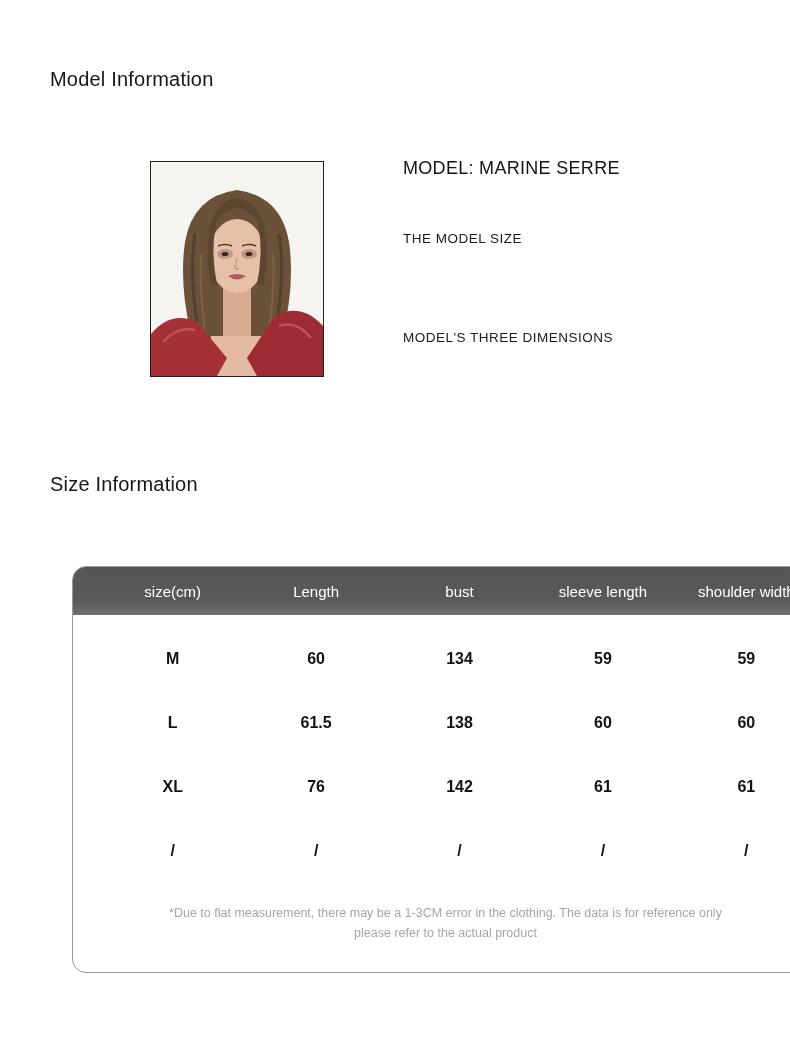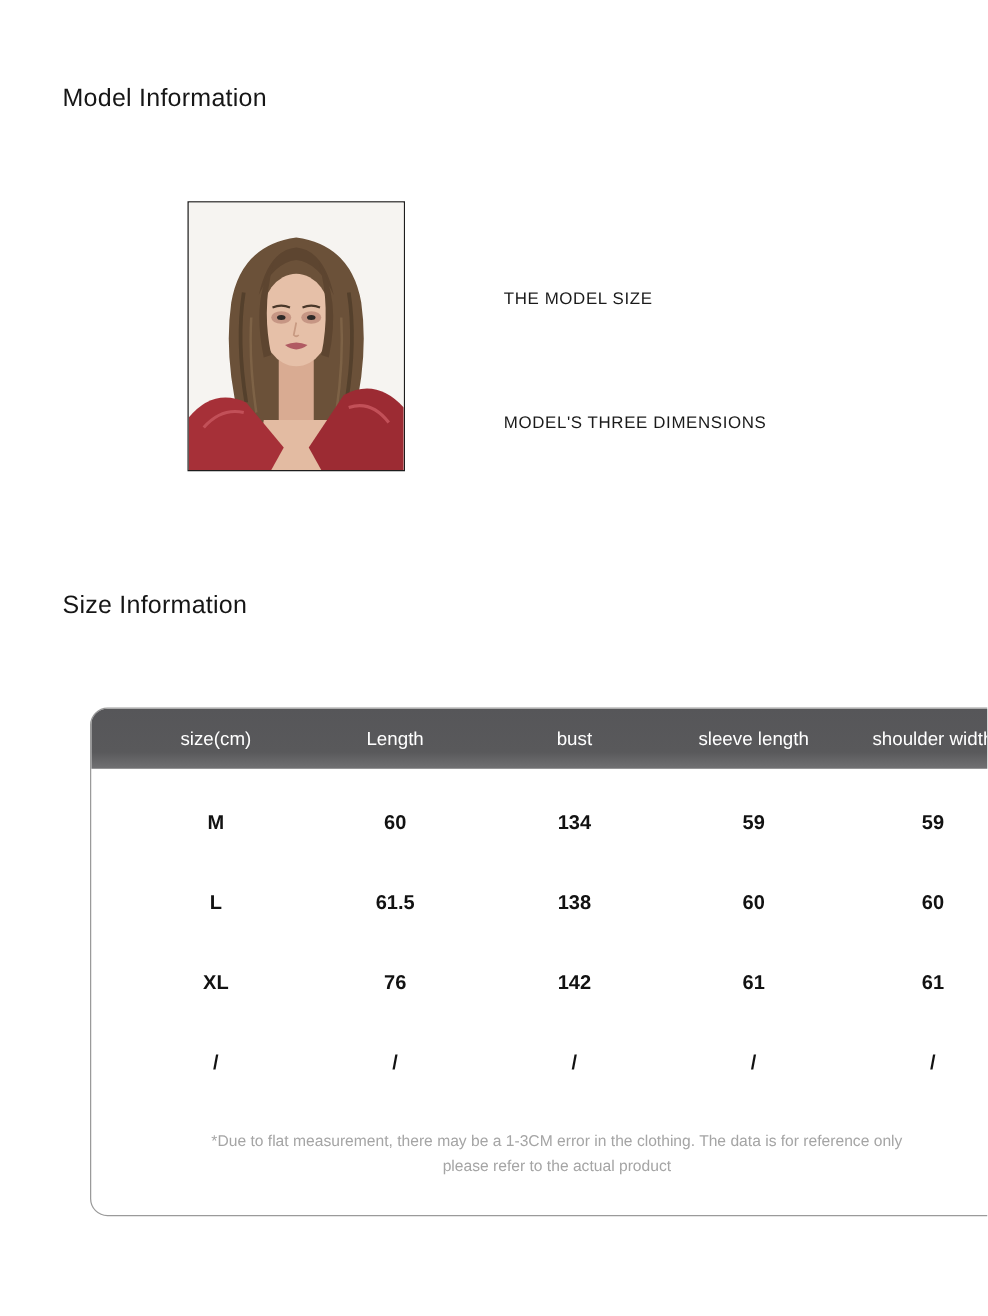--- a/index.html
+++ b/index.html
@@ -84,20 +84,21 @@
 
       <path d="M77,114 Q86,110 95,114 Q86,121 77,114 Z" fill="#b05a62"></path>
 
       <path d="M0,214 L0,172 Q20,148 46,160 L76,196 L66,214 Z" fill="#a63038"></path>
       <path d="M172,214 L172,164 Q150,140 124,154 L96,196 L106,214 Z" fill="#9c2b33"></path>
       <path d="M12,180 Q26,164 44,168" stroke="#c25058" stroke-width="2.5" fill="none"></path>
       <path d="M160,176 Q146,158 128,164" stroke="#c25058" stroke-width="2.5" fill="none"></path>
     </svg>
   </div>
 
+  <div class="model-text model-name">MODEL: MARINE SERRE</div>
 
   <div class="model-text small-label label-size">THE MODEL SIZE</div>
 
   <div class="model-text small-label label-dims">MODEL'S THREE DIMENSIONS</div>
 
   <div class="section-title title-size">Size Information</div>
 
   <div class="size-table">
     <div class="table-header">
       <span class="hcell">size(cm)</span>

